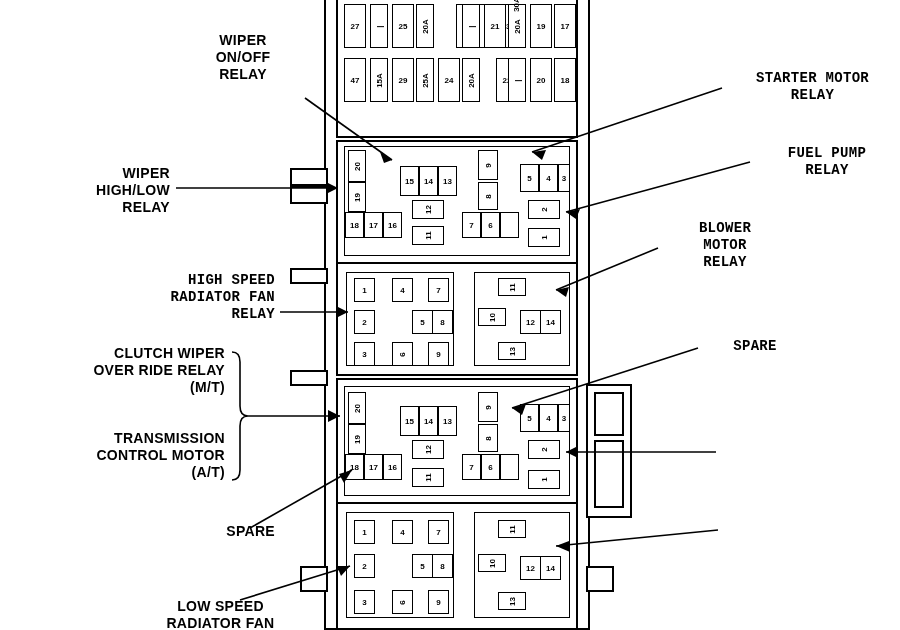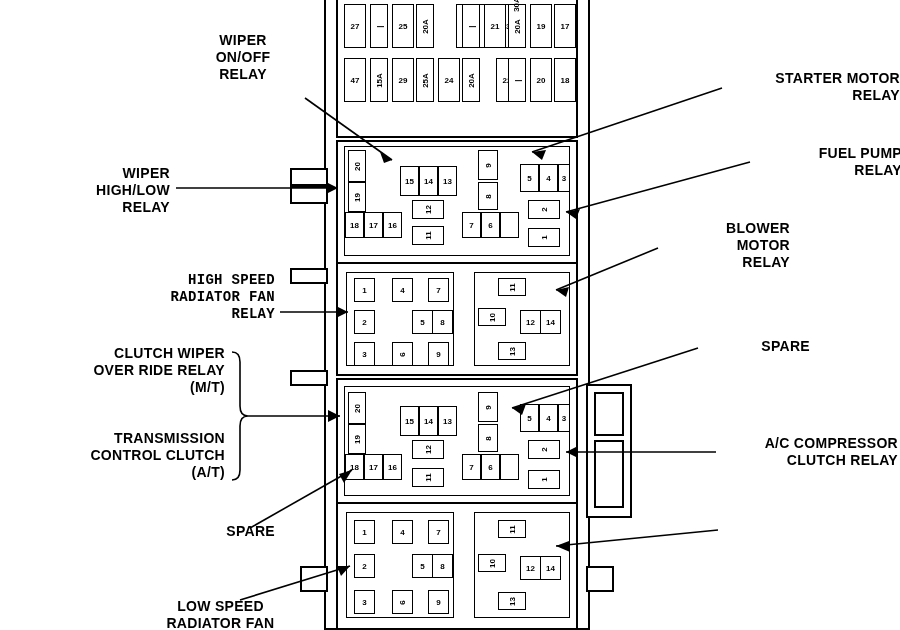--- a/index.html
+++ b/index.html
@@ -3,21 +3,21 @@
 <meta charset="utf-8">
 <style>
   html,body{margin:0;padding:0;background:#ffffff;}
   body{width:900px;height:630px;position:relative;overflow:hidden;
        font-family:"Liberation Sans", sans-serif;color:#000;}
   #stage{position:absolute;left:0;top:0;width:828px;height:630px;}
 
   .lbl{position:absolute;font-weight:bold;font-size:14px;line-height:17px;
        letter-spacing:.3px;white-space:pre;}
   .lbl.r{text-align:right;}
-  .lbl.l{text-align:right;}
+  .lbl.l{text-align:center;font-family:Liberation Mono, monospace;}
   .lbl.c{text-align:center;}
 
   svg.lines{position:absolute;left:0;top:0;width:900px;height:630px;pointer-events:none;}
 
   
   .box{position:absolute;border:2px solid #000;background:#fff;}
   .panel{position:absolute;border:2px solid #000;background:#fff;}
   .relay{position:absolute;border:2px solid #000;background:#fff;}
   .cell{position:absolute;border:1.6px solid #000;background:#fff;
         font-size:8px;font-weight:bold;display:flex;align-items:center;
@@ -399,21 +399,19 @@
 MOTOR
 RELAY</div>
   <div class="lbl r" style="left:90px;top:272px;width:185px;font-family:Liberation Mono, monospace;">HIGH SPEED
 RADIATOR FAN
 RELAY</div>
   <div class="lbl r" style="left:60px;top:345px;width:165px;">CLUTCH WIPER
 OVER RIDE RELAY
 (M/T)</div>
   <div class="lbl l" style="left:700px;top:338px;width:110px;">SPARE</div>
   <div class="lbl r" style="left:60px;top:430px;width:165px;">TRANSMISSION
-CONTROL CLUTCH
+CONTROL MOTOR
 (A/T)</div>
-  <div class="lbl l" style="left:718px;top:435px;width:180px;">A/C COMPRESSOR
-CLUTCH RELAY</div>
   <div class="lbl r" style="left:160px;top:523px;width:115px;">SPARE</div>
   <div class="lbl c" style="left:128px;top:598px;width:185px;">LOW SPEED
 RADIATOR FAN</div>
 
 </div>
 
 </body></html>

